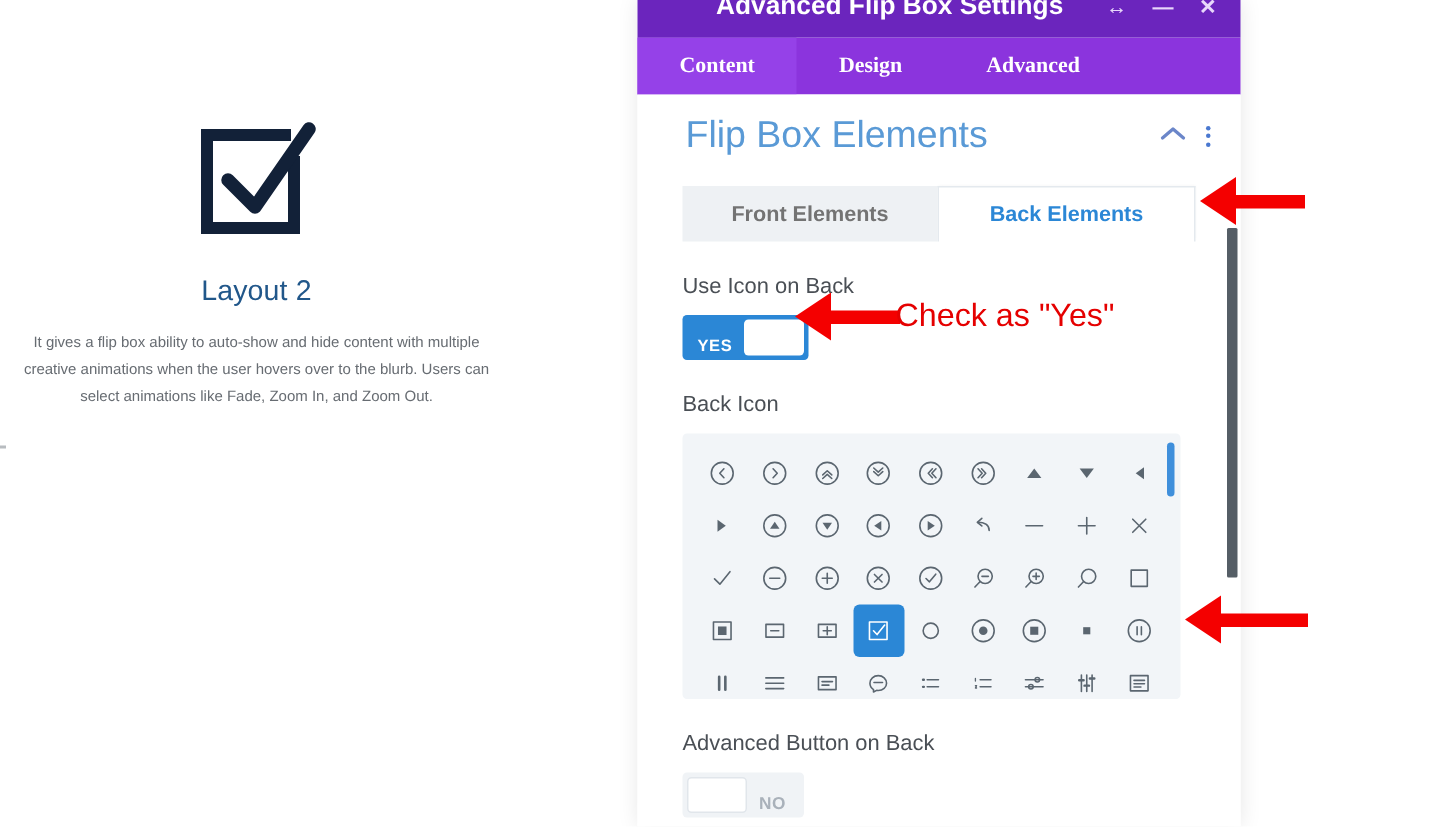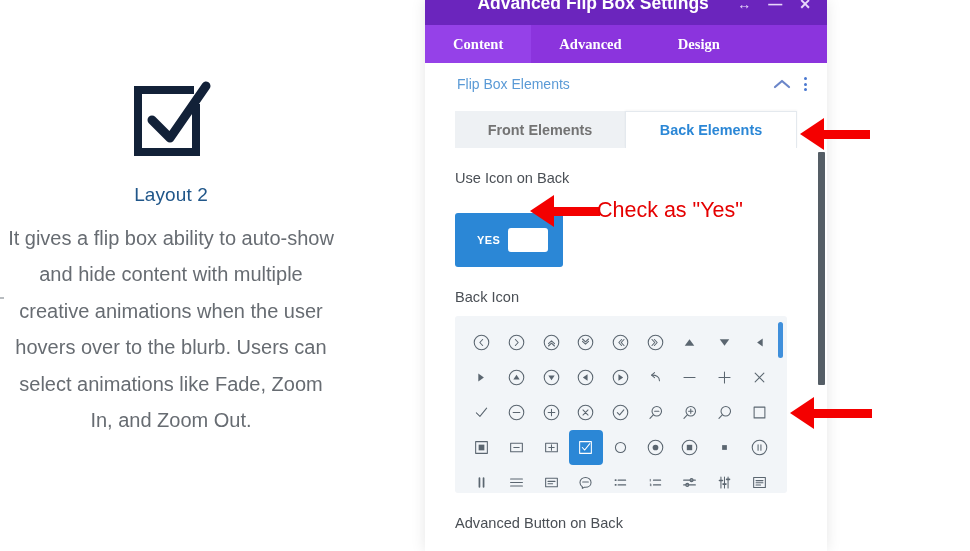--- a/index.html
+++ b/index.html
@@ -17,21 +17,21 @@
     background: #ffffff;
     display: flex; flex-direction: column; align-items: center;
   }
   .preview-icon { margin-top: 58px; width: 86px; height: 86px; }
   .preview-title {
     margin-top: 22px;
     font-size: 19px; color: #21578a; font-weight: 400; letter-spacing: .1px;
   }
   .preview-body {
     margin-top: 14px; width: 326px;
-    text-align: center; font-size: 20px; line-height: 1.82;
+    text-align: center; font-size: 10px; line-height: 1.82;
     color: #676c72;
   }
 
   
   .left-tick {
     position: absolute; left: 0; top: 297px; width: 4px; height: 2px;
     background: #b8bcc0;
   }
 
   
@@ -62,21 +62,21 @@
   }
   .tab.active { background: #9541e8; }
 
   .panel-body { position: relative; height: 488px; background: #fff; overflow: hidden; }
 
   .section-head {
     display: flex; align-items: center;
     padding: 13px 16px 0 32px;
   }
   .section-title {
-    flex: 1; font-size: 14px; color: #5a9ad6; font-weight: 400;
+    flex: 1; font-size: 25px; color: #5a9ad6; font-weight: 400;
   }
   .chev-up { color: #6b86c9; font-size: 15px; margin-right: 13px; line-height: 1; }
   .dots { display: flex; flex-direction: column; gap: 2.5px; margin-right: 4px; }
   .dots span { width: 3px; height: 3px; background: #4a78d0; border-radius: 50%; }
 
   
   .subtabs {
     display: flex; margin: 19px 30px 0 30px; height: 37px;
   }
   .subtab {
@@ -90,22 +90,22 @@
     box-shadow: 0 -1px 2px rgba(0,0,0,.04);
   }
 
   .field-label {
     font-size: 14.6px; color: #4a4f55; margin: 22px 0 0 30px;
   }
 
   
   .toggle-wrap { margin: 11px 0 0 30px; display: inline-flex; }
   .toggle {
-    display: flex; align-items: center; cursor: pointer;
-    border-radius: 3px; padding: 15px; margin-top: 16px;
+    display: flex; align-items: flex-end; cursor: pointer;
+    border-radius: 3px; padding: 3px;
   }
   .toggle.on { background: #2b87d6; }
   .toggle.on .tg-text { color: #ffffff; font-size: 11px; font-weight: bold;
                         padding: 0 8px 0 7px; letter-spacing: .4px; }
   .toggle.on .tg-knob { width: 40px; height: 24px; background: #ffffff; border-radius: 3px; }
   .toggle.off { background: #f0f3f6; }
   .toggle.off .tg-knob { width: 40px; height: 24px; background: #ffffff;
                          border: 1px solid #e1e6eb; border-radius: 3px; }
   .toggle.off .tg-text { color: #a9b1ba; font-size: 11.5px; font-weight: bold;
                          padding: 0 9px 0 8px; letter-spacing: .4px; }
@@ -172,22 +172,22 @@
       <div class="panel-title">Advanced Flip Box Settings</div>
       <div class="titlebar-icons">
         <span class="tb-ico">↔</span>
         <span class="tb-ico">—</span>
         <span class="tb-ico">✕</span>
       </div>
     </div>
 
     <div class="tabs">
       <div class="tab active">Content</div>
+      <div class="tab">Design</div>
       <div class="tab">Advanced</div>
-      <div class="tab">Design</div>
     </div>
 
     <div class="panel-body">
 
       <div class="section-head">
         <div class="section-title">Flip Box Elements</div>
         <div class="chev-up">
           <svg viewBox="0 0 18 12" width="18" height="12">
             <path d="M2 9 L9 3 L16 9" fill="none" stroke="#6b86c9" stroke-width="2.2" stroke-linecap="round" stroke-linejoin="round"></path>
           </svg>

